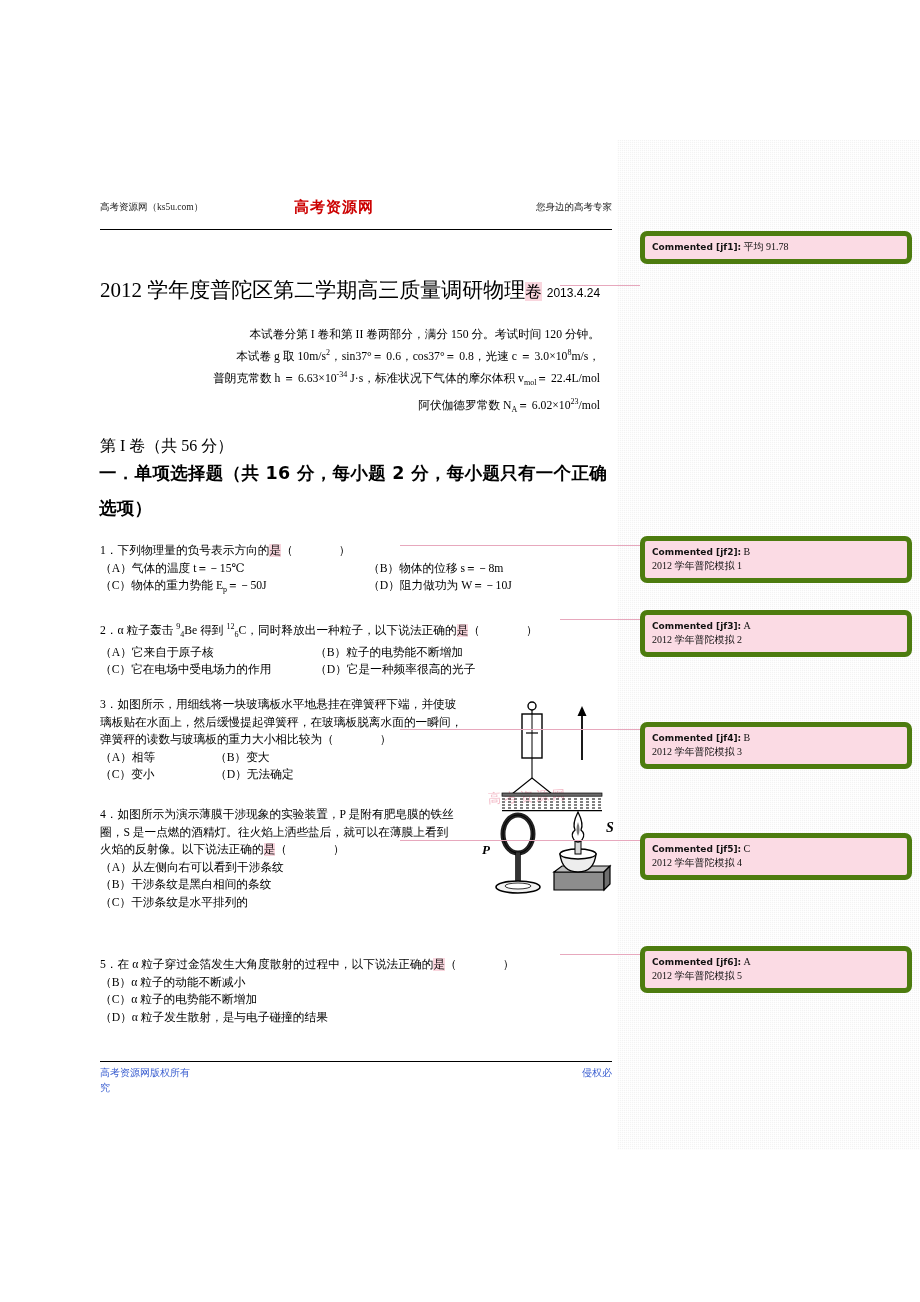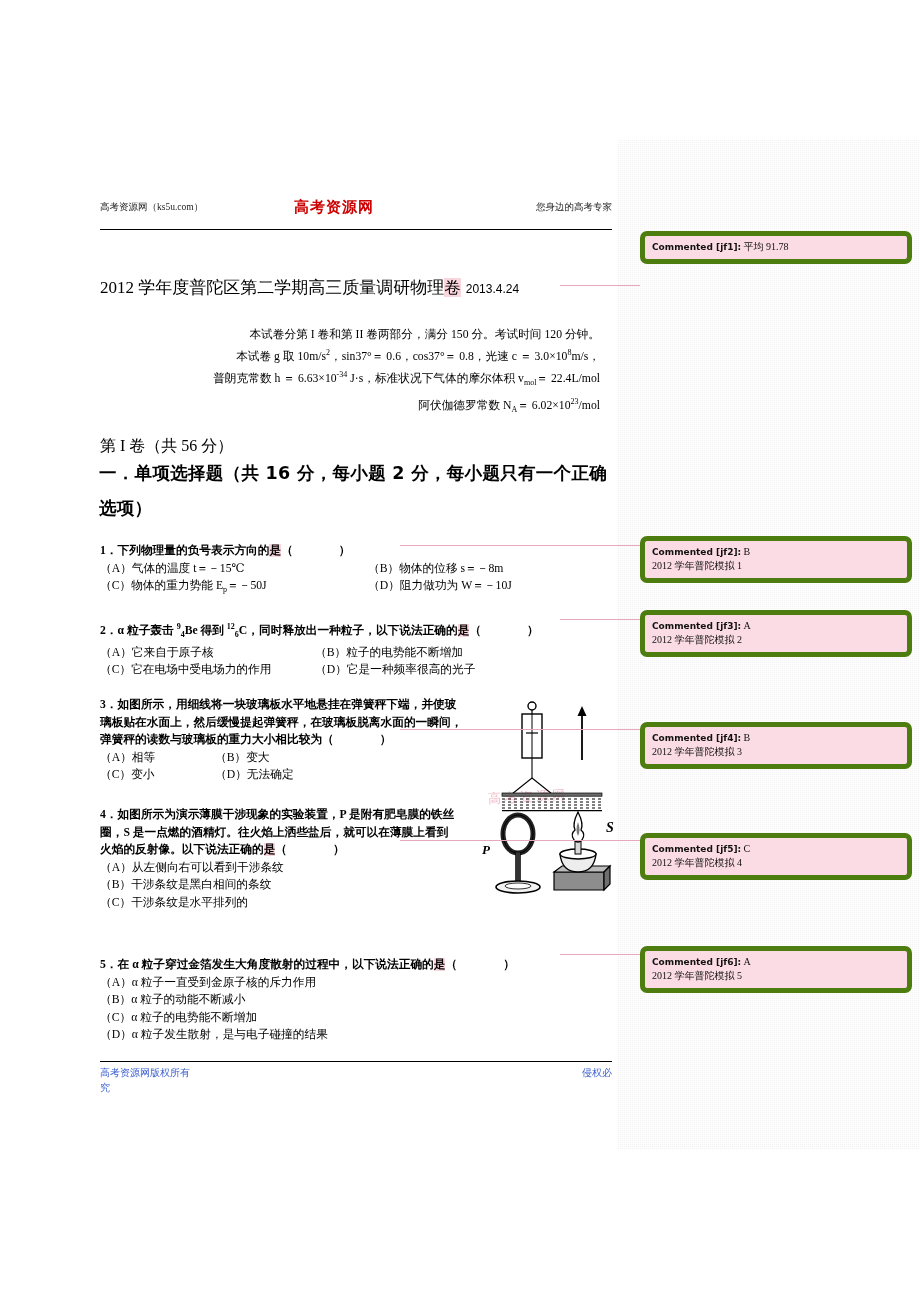--- a/index.html
+++ b/index.html
@@ -80,21 +80,21 @@
 
   
   #title-line {
     position: absolute;
     left: 100px;
     top: 268px;
     width: 512px;
     white-space: nowrap;
   }
   #title-line .t-main {
-    font-size: 17px;
+    font-size: 21px;
     color: #000;
     text-align: center;
   }
   #title-line .t-hl {
     font-size: 16.5px;
     background: #f9d6de;
   }
   #title-line .t-date {
     font-size: 12px;
     font-family: "Liberation Sans", sans-serif;
@@ -137,21 +137,21 @@
   }
 
   
   .question {
     position: absolute;
     left: 100px;
     font-size: 11.7px;
     line-height: 17.5px;
     color: #000;
   }
-  .q-stem { margin: 0; font-weight: bold; }
+  .q-stem { margin: 0; }
   .q-stem .hl { background: #f9d6de; }
   .q-blank {
     display: inline-block;
     width: 46px;
   }
   .opt-row {
     display: flex;
   }
   .opt-row .opt { white-space: nowrap; }
   .opt-list .opt { white-space: nowrap; }
@@ -375,21 +375,20 @@
     <path d="M98 12 Q95 20 98 26 Q101 20 98 12 Z" fill="#777"></path>
 
     <text x="126" y="22" font-family="Liberation Serif, serif" font-size="14" font-style="italic" font-weight="bold" fill="#000">S</text>
   </svg>
 
   <div class="question" style="top:948px; width:512px;">
     <div class="q-stem">
       <span>5．在 α 粒子穿过金箔发生大角度散射的过程中，以下说法正确的</span><span class="hl">是</span>（<span class="q-blank"></span>）
     </div>
     <div class="opt-list">
-      <div class="opt">（A）α 粒子一直受到金原子核的斥力作用</div>
       <div class="opt">（B）α 粒子的动能不断减小</div>
       <div class="opt">（C）α 粒子的电势能不断增加</div>
       <div class="opt">（D）α 粒子发生散射，是与电子碰撞的结果</div>
     </div>
   </div>
 
   <div id="footer-rule"></div>
   <div id="footer">
     <div class="f-left">
       <span>高考资源网版权所有</span><br>

